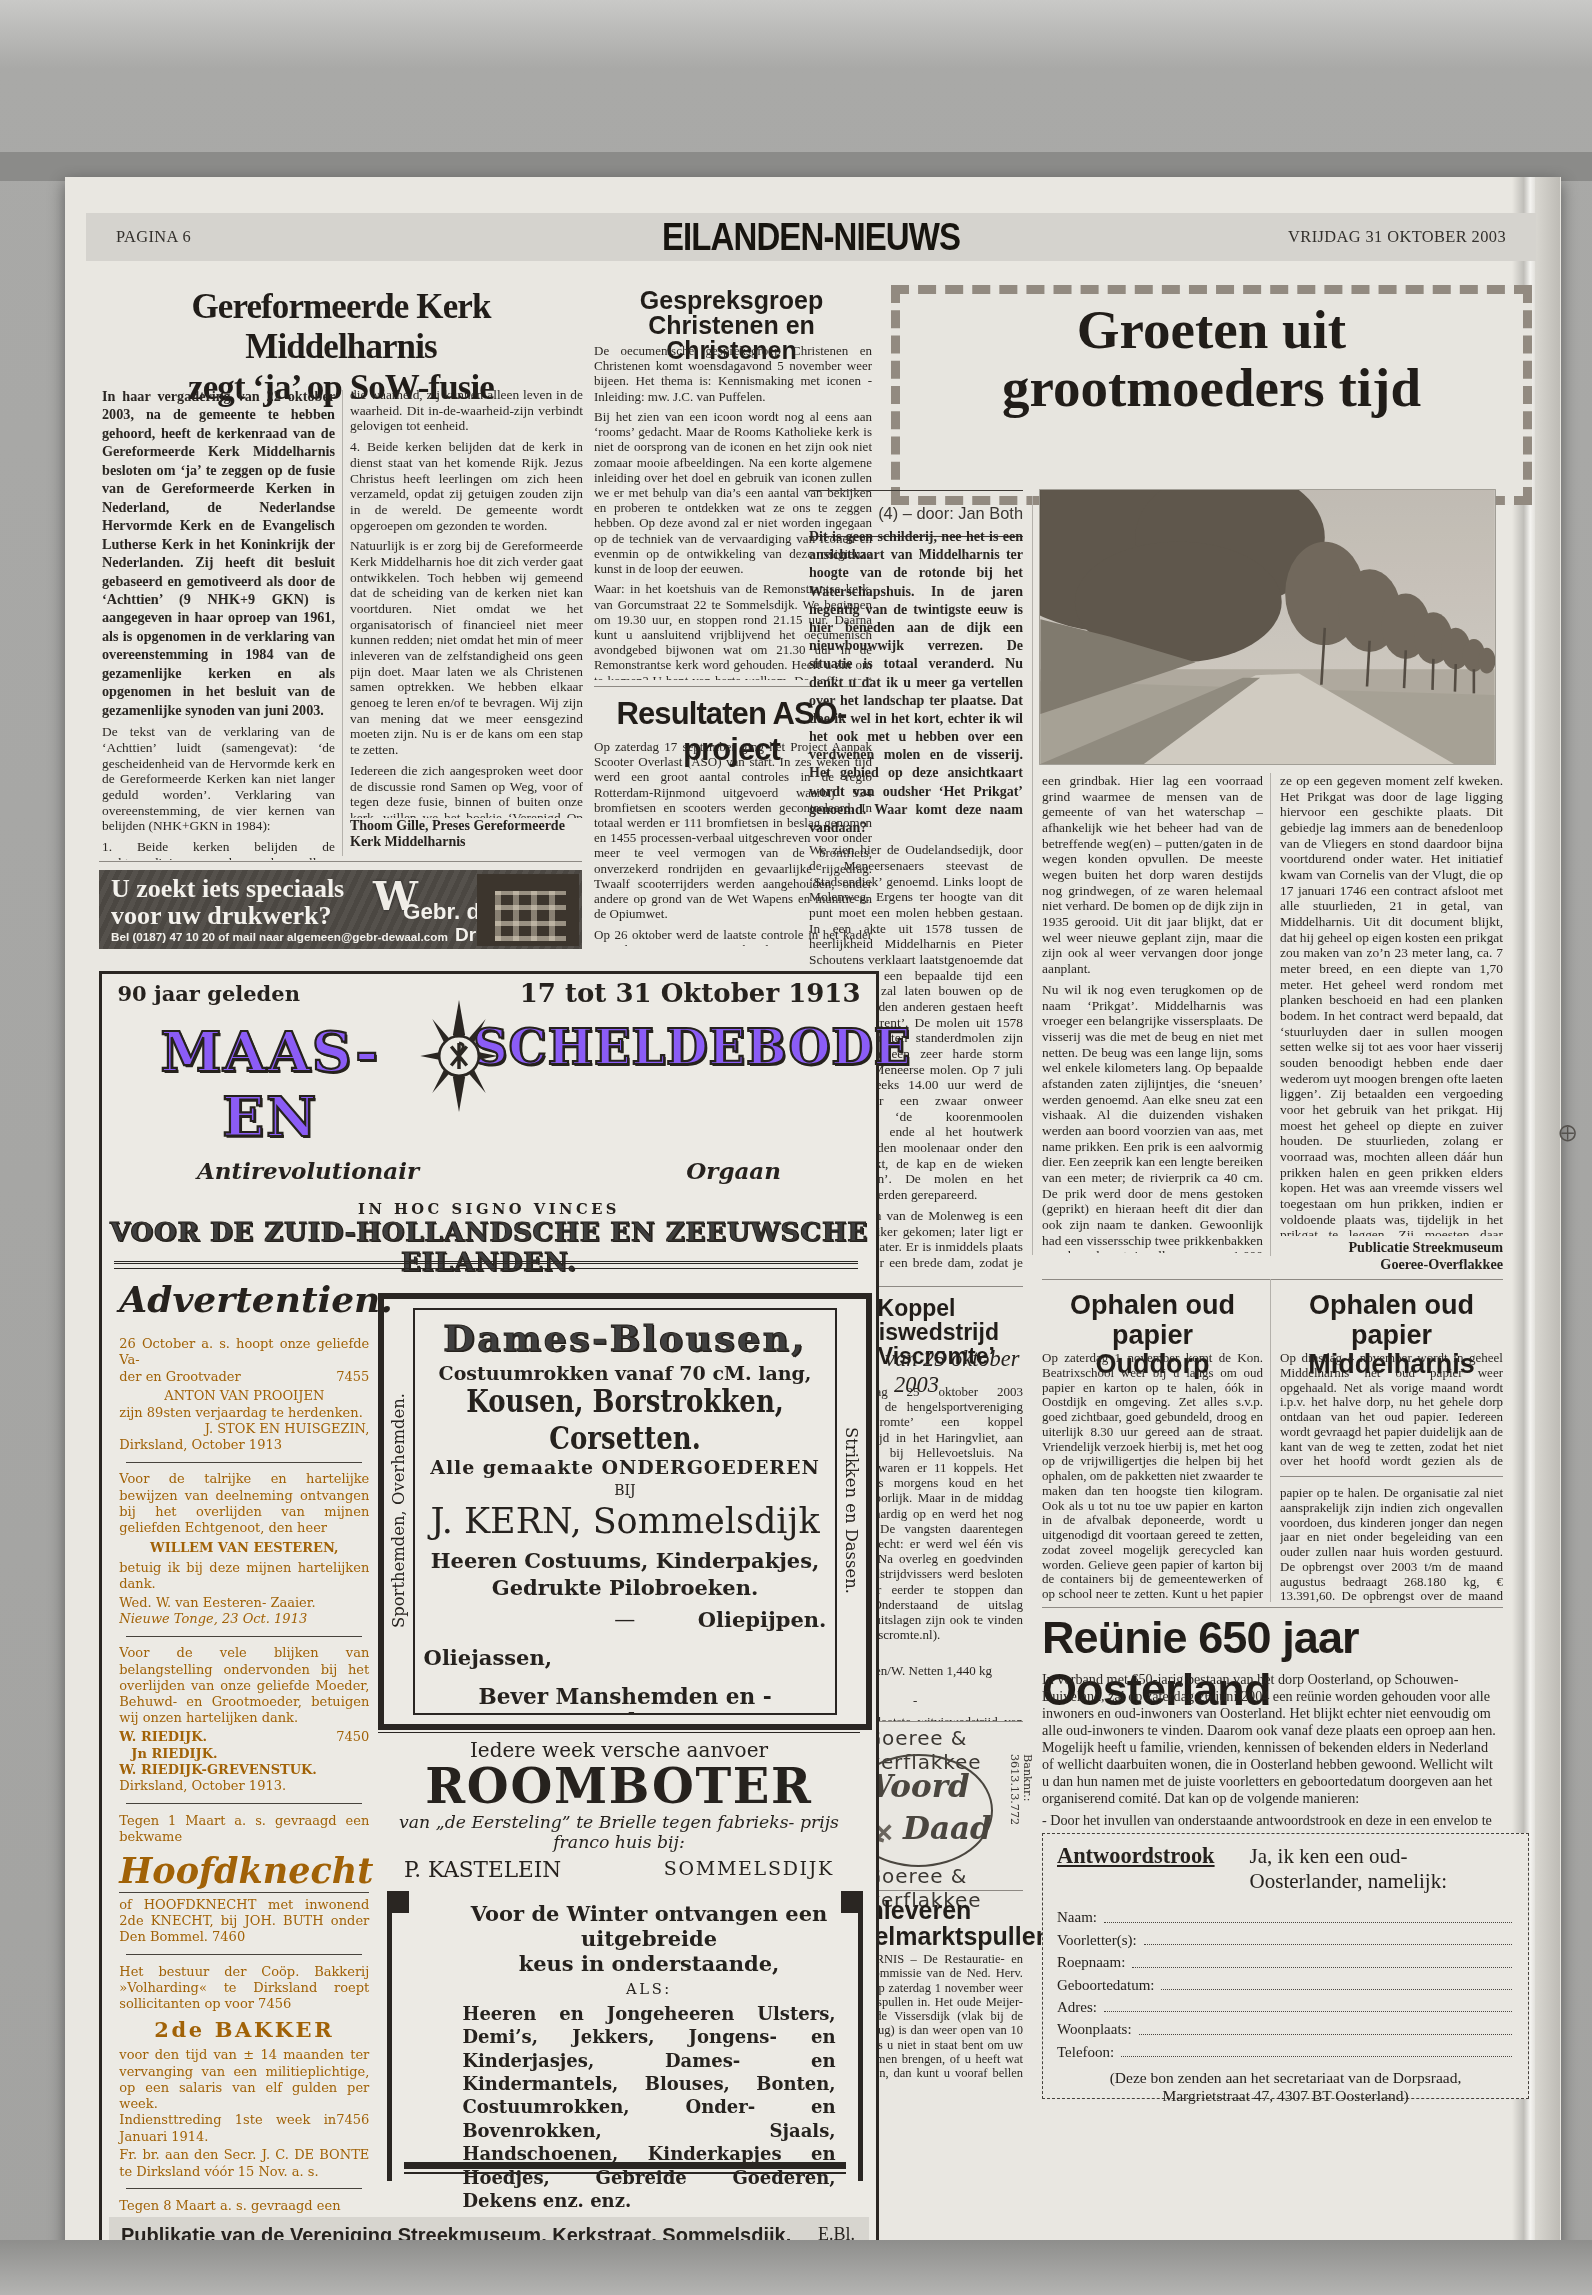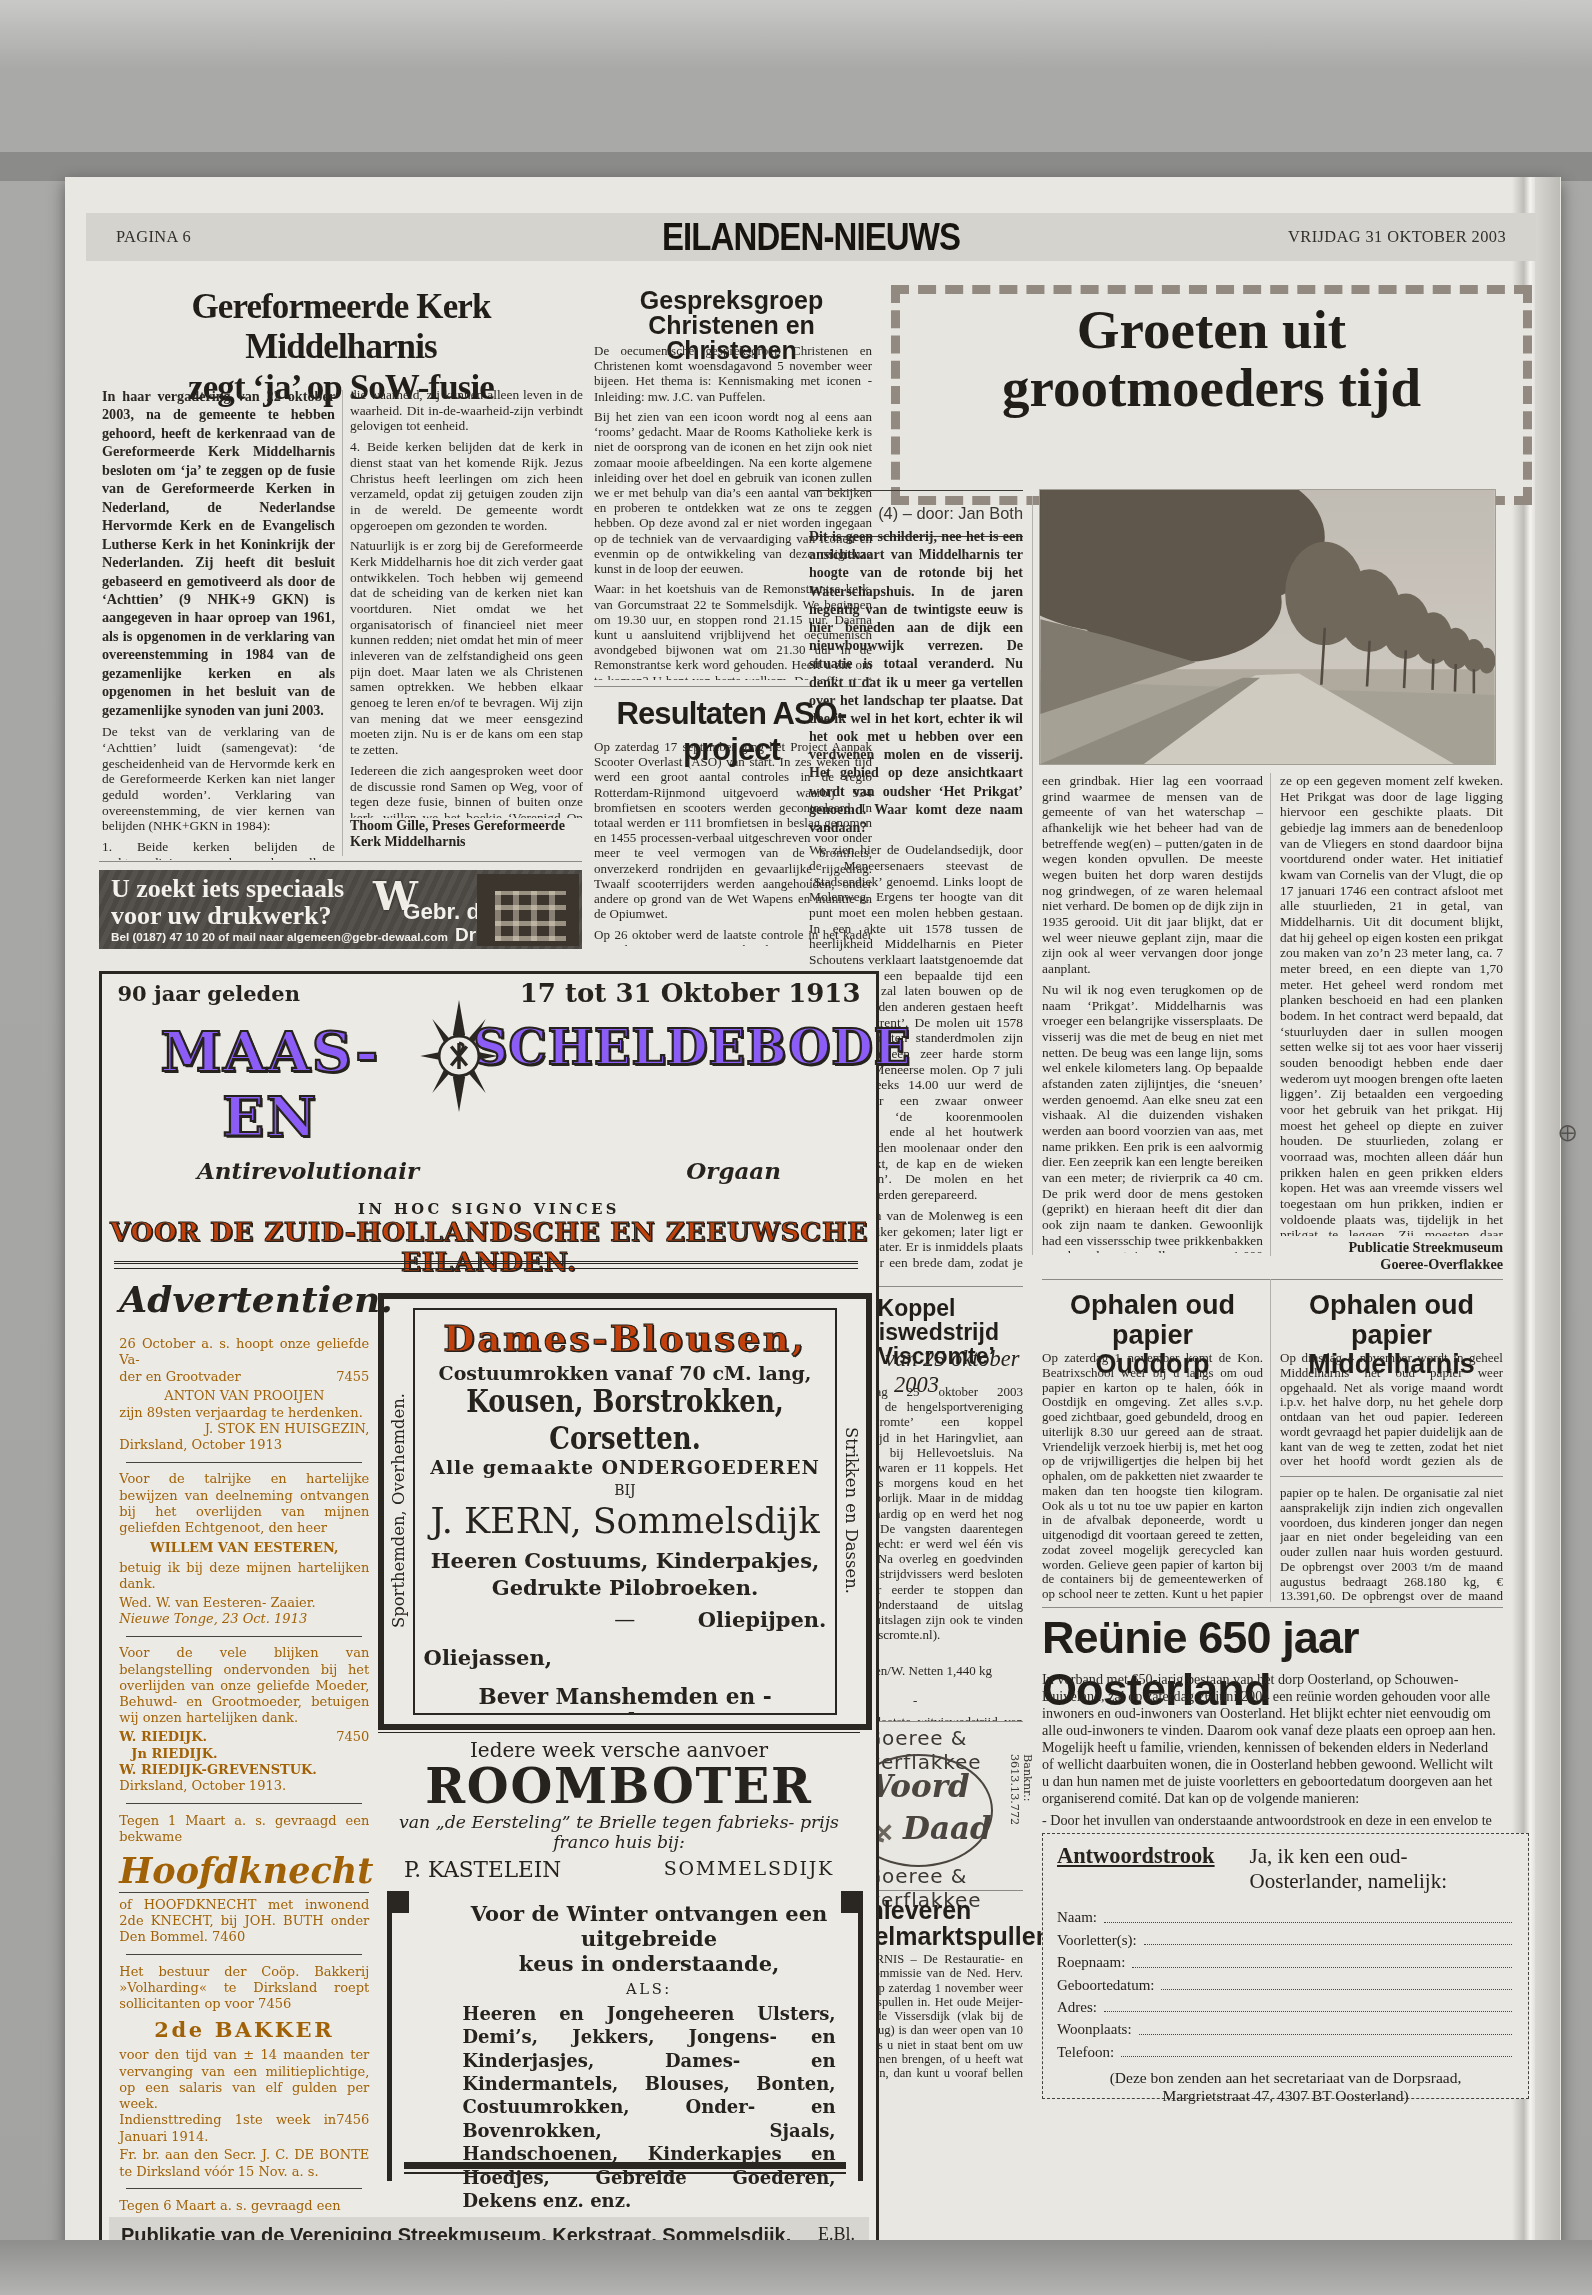--- a/index.html
+++ b/index.html
@@ -26,21 +26,21 @@
   #stamp{position:absolute;left:891px;top:285px;width:623px;height:202px;border:9.5px dashed #928a80;background:#e7e5df;}
   #stamp h1{margin:7px 0 0 0;font-size:55px;line-height:1.05;}
   
   .byline{border-top:1.7px solid #3c3834;border-bottom:1.7px solid #3c3834;font-family:Liberation Sans, sans-serif;font-size:16.4px;text-align:right;color:#3a3632;padding:13px 0;}
   
   .dotrow{display:flex;align-items:flex-end;height:22.4px;font-size:15px;}
   .dotrow .fill{flex:1;border-bottom:1.7px dotted #4a463f;margin:0 1.7px 3.5px 7px;height:0.9px;}
   
   #oldbox{position:absolute;left:99px;top:971px;width:774px;height:1288px;border:3.5px solid #2a2622;background:#eceae4;}
   .outline-text{color:#8b5cf6;-webkit-text-stroke:2.2px #26221d;text-shadow:1.7px 1.7px 0 #26221d;}
-  .outline-small{color:#c2410c;-webkit-text-stroke:1.1px #26221d;text-shadow:1.3px 1.3px 0 #26221d;}
+  .outline-small{color:#404040;-webkit-text-stroke:1.1px #26221d;text-shadow:1.3px 1.3px 0 #26221d;}
   .oldserif{font-family:"DejaVu Serif",serif;}
   .adv-divider{border-top:1.7px solid #46423c;margin:8.6px 7px;}
   .old-ad{font-family:"DejaVu Serif",serif;font-size:13px;line-height:1.25;text-align:justify;color:#a16207;}
   .old-center{text-align:center;}
   .script{font-family:"DejaVu Serif",serif;font-style:italic;font-weight:bold;}
   
   #kernbox{position:absolute;left:375px;top:1290px;width:482px;height:425px;border:6px solid #2a2622;}
   #kerninner{position:absolute;left:29px;top:8.6px;right:29px;bottom:8.6px;border:2.6px solid #2a2622;padding:7px 8.6px;text-align:center;overflow:hidden;}
   .vert{writing-mode:vertical-rl;font-family:"DejaVu Serif",serif;}
   
@@ -366,21 +366,21 @@
         <div class="old-center" style="font-weight:bold;font-size:21px;letter-spacing:2.6px;margin:4.3px 0;">2de BAKKER</div>
         <div>voor den tijd van ± 14 maanden ter vervanging van een militieplichtige, op een salaris van elf gulden per week.</div>
         <div style="display:flex;justify-content:space-between;">
             <span>Indiensttreding 1ste week in Januari 1914.</span>
             <span>7456</span>
           </div>
         <div style="margin-top:2.6px;">Fr. br. aan den Secr. J. C. DE BONTE te Dirksland vóór 15 Nov. a. s.</div>
       </div>
       <div class="adv-divider"></div>
       <div class="old-ad">
-        <div>Tegen 6 Maart a. s. gevraagd een</div>
+        <div>Tegen 8 Maart a. s. gevraagd een</div>
         <div class="old-center script" style="font-size:29px;margin:4.3px 0;border-top:1.7px solid #46423c;">Hoofdkecht</div>
         <div>Adres J. L. KWAK Landbouwer</div>
         <div style="display:flex;justify-content:space-between;">
             <span>Melissant.</span>
             <span>7454</span>
           </div>
       </div>
     </div>
 
     <div id="kernbox" style="left:276px;top:319px;width:482px;height:425px;">

